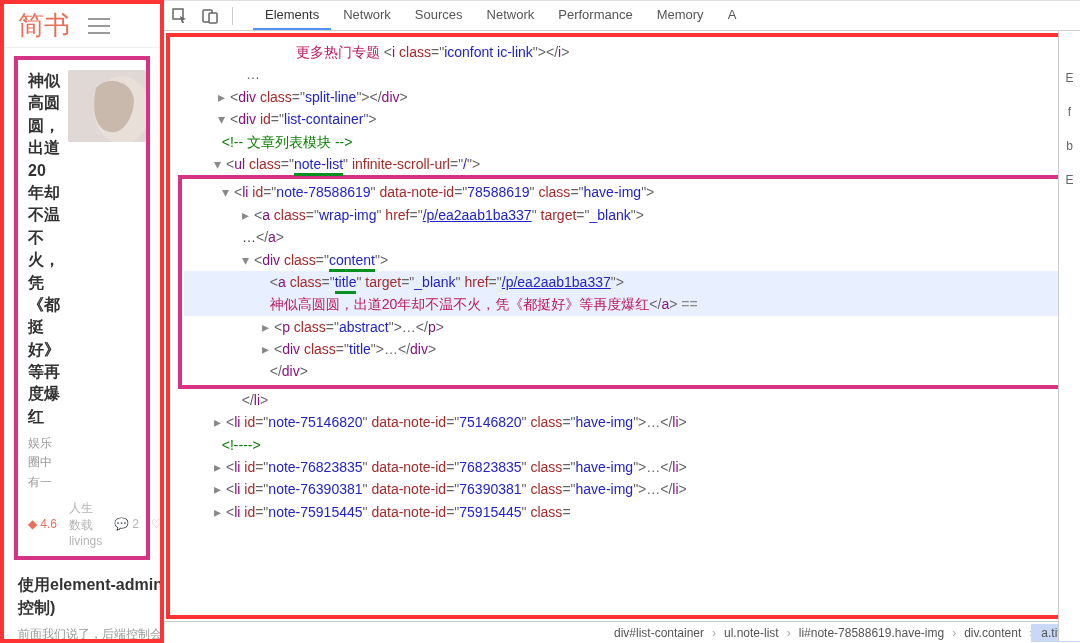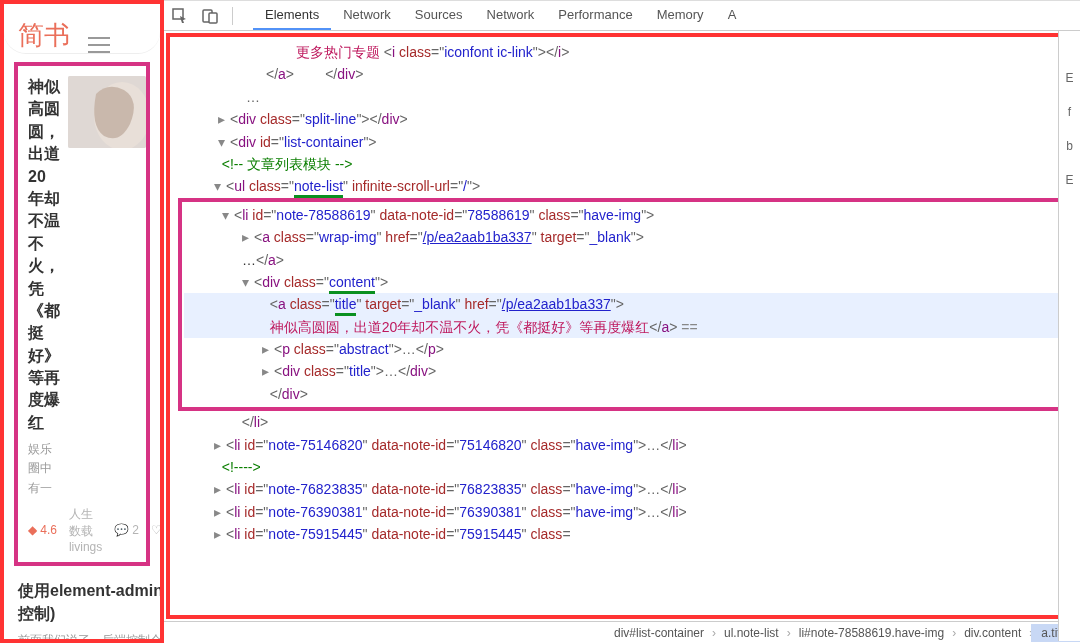--- a/index.html
+++ b/index.html
@@ -1,20 +1,20 @@
 <!DOCTYPE html>
 <html><head>
 <meta charset="utf-8">
 <style>
 * { margin: 0; padding: 0; box-sizing: border-box; font-family: -apple-system, "PingFang SC", "Microsoft YaHei", sans-serif; }
 body { width: 1080px; height: 643px; background: #fff; display: flex; overflow: hidden; }
 
 
 .left-panel { width: 388px; height: 643px; border: 4px solid #ff3333; background: #fff; overflow: hidden; }
-.nav { height: 50px; display: flex; align-items: flex-end; padding: 0 14px; border-bottom: 1px solid #eee; border-radius: 22px; }
+.nav { height: 44px; display: flex; align-items: center; padding: 0 14px; border-bottom: 1px solid #eee; }
 .logo { color: #ea6f5a; font-size: 26px; font-weight: 500; margin-right: 18px; }
 .menu-icon { width: 22px; height: 16px; display: flex; flex-direction: column; justify-content: space-between; cursor: pointer; }
 .menu-icon span { height: 2px; background: #999; display: block; }
 
 .article-list { padding: 0 14px; }
 .article { border-bottom: 1px solid #f0f0f0; padding: 14px 0 12px; position: relative; }
 .article.highlight { border: 4px solid #d63384; margin: 8px -4px 0; padding: 10px 10px 8px; }
 .article-main { display: flex; }
 .article-text { flex: 1; padding-right: 8px; }
 .article-title { font-size: 16px; font-weight: 700; color: #333; line-height: 1.4; margin-bottom: 6px; }
@@ -129,21 +129,20 @@
       <div class="dt-tab">Network</div>
       <div class="dt-tab">Performance</div>
       <div class="dt-tab">Memory</div>
       <div class="dt-tab">A</div>
     </div>
   </div>
 
   <div class="dom-wrap">
 
 <div class="dom-line" style="padding-left:120px;"><span class="text-node">更多热门专题 </span><span class="punc">&lt;</span><span class="tag">i</span> <span class="attr">class</span><span class="punc">="</span><span class="val">iconfont ic-link</span><span class="punc">"&gt;&lt;/</span><span class="tag">i</span><span class="punc">&gt;</span></div>
-<div class="dom-line" style="padding-left:90px;"><span class="punc">&lt;/</span><span class="tag">a</span><span class="punc">&gt;</span>        <span class="punc">&lt;/</span><span class="tag">div</span><span class="punc">&gt;</span></div>
 <div class="dom-line" style="padding-left:70px;"><span class="punc">…</span></div>
 <div class="dom-line indent2"><span class="tri">▸</span><span class="punc">&lt;</span><span class="tag">div</span> <span class="attr">class</span><span class="punc">="</span><span class="val">split-line</span><span class="punc">"&gt;&lt;/</span><span class="tag">div</span><span class="punc">&gt;</span></div>
 <div class="dom-line indent2"><span class="tri">▾</span><span class="punc">&lt;</span><span class="tag">div</span> <span class="attr">id</span><span class="punc">="</span><span class="val">list-container</span><span class="punc">"&gt;</span></div>
 <div class="dom-line indent3">  <span class="comment">&lt;!--<span> 文章列表模块 </span>--&gt;</span></div>
 <div class="dom-line indent3"><span class="tri">▾</span><span class="punc">&lt;</span><span class="tag">ul</span> <span class="attr">class</span><span class="punc">="</span><span class="val underline-green">note-list</span><span class="punc">"</span> <span class="attr">infinite-scroll-url</span><span class="punc">="</span><span class="val">/</span><span class="punc">"&gt;</span></div>
 
 <div class="purple-box">
 <div class="dom-line indent3"><span class="tri">▾</span><span class="punc">&lt;</span><span class="tag">li</span> <span class="attr">id</span><span class="punc">="</span><span class="val">note-78588619</span><span class="punc">"</span> <span class="attr">data-note-id</span><span class="punc">="</span><span class="val">78588619</span><span class="punc">"</span> <span class="attr">class</span><span class="punc">="</span><span class="val">have-img</span><span class="punc">"&gt;</span></div>
 <div class="dom-line indent4" style="white-space:normal;padding-right:6px;"><span class="tri">▸</span><span class="punc">&lt;</span><span class="tag">a</span> <span class="attr">class</span><span class="punc">="</span><span class="val">wrap-img</span><span class="punc">"</span> <span class="attr">href</span><span class="punc">="</span><span class="href-val">/p/ea2aab1ba337</span><span class="punc">"</span> <span class="attr">target</span><span class="punc">="</span><span class="val">_blank</span><span class="punc">"&gt;</span><br>…<span class="punc">&lt;/</span><span class="tag">a</span><span class="punc">&gt;</span></div>
 <div class="dom-line indent4"><span class="tri">▾</span><span class="punc">&lt;</span><span class="tag">div</span> <span class="attr">class</span><span class="punc">="</span><span class="val underline-green">content</span><span class="punc">"&gt;</span></div>

